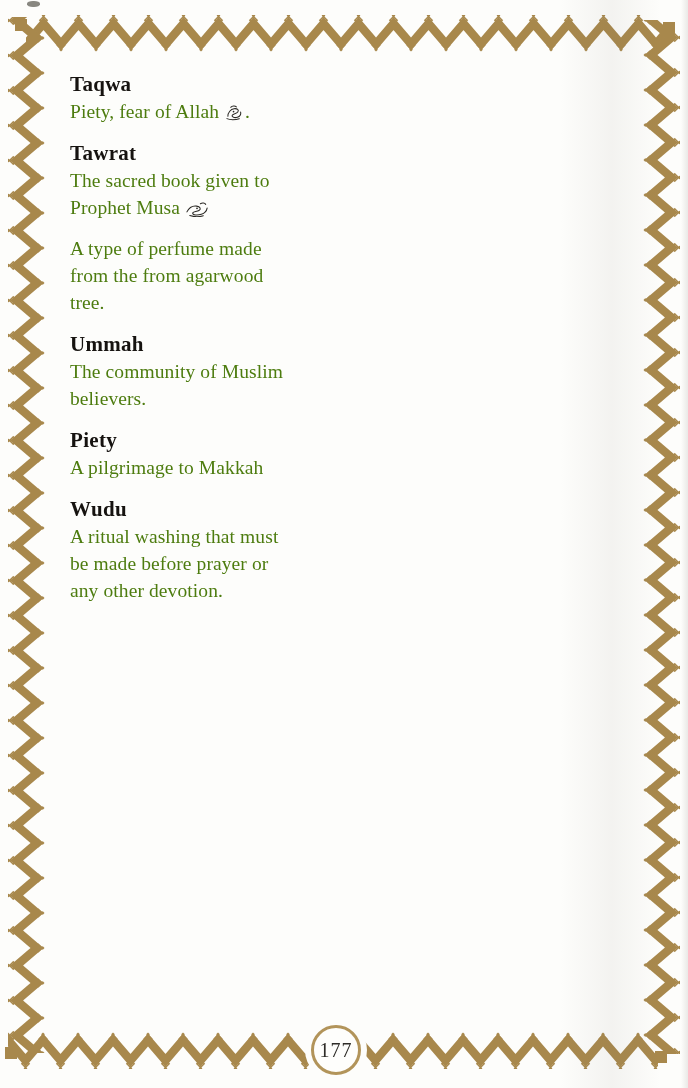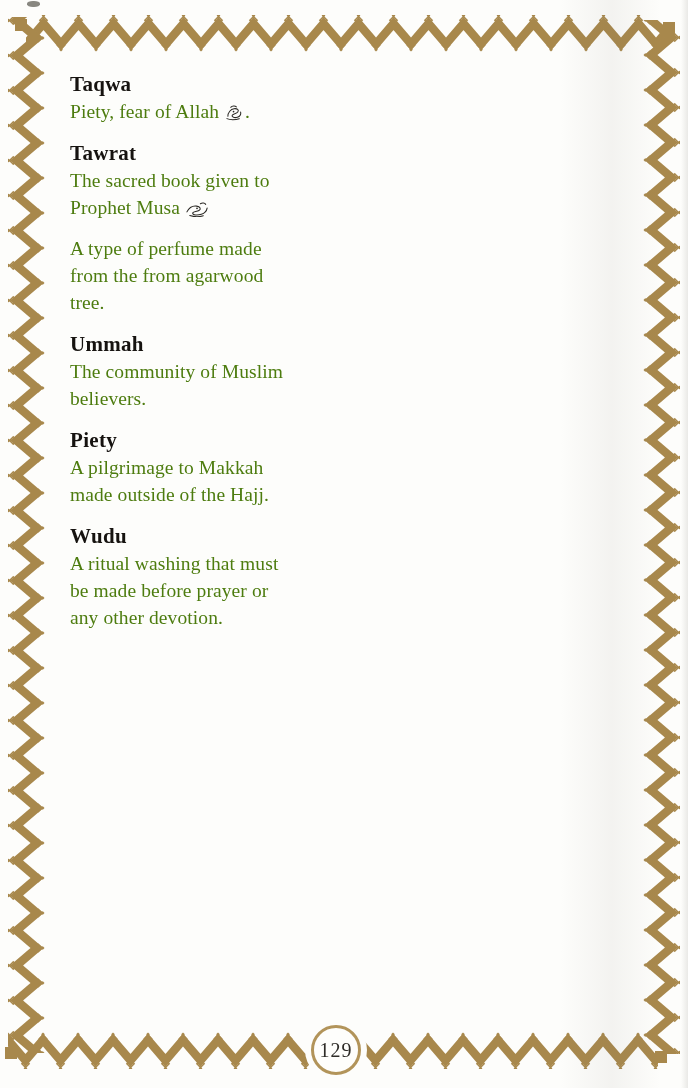--- a/index.html
+++ b/index.html
@@ -118,28 +118,27 @@
 
   <section class="entry">
     <h2 class="term">Ummah</h2>
     <div class="line">The community of Muslim</div>
     <div class="line">believers.</div>
   </section>
 
   <section class="entry">
     <h2 class="term">Piety</h2>
     <div class="line">A pilgrimage to Makkah</div>
-    <div class="line">made outside of the Hajj.</div>
   </section>
 
   <section class="entry">
     <h2 class="term">Wudu</h2>
     <div class="line">A ritual washing that must</div>
     <div class="line">be made before prayer or</div>
     <div class="line">any other devotion.</div>
   </section>
 
 </main>
 
 <div class="pagenum-halo"></div>
 <div class="pagenum-ring">
-  <span class="pagenum">129</span>
+  <span class="pagenum">177</span>
 </div>
 
 </body></html>

